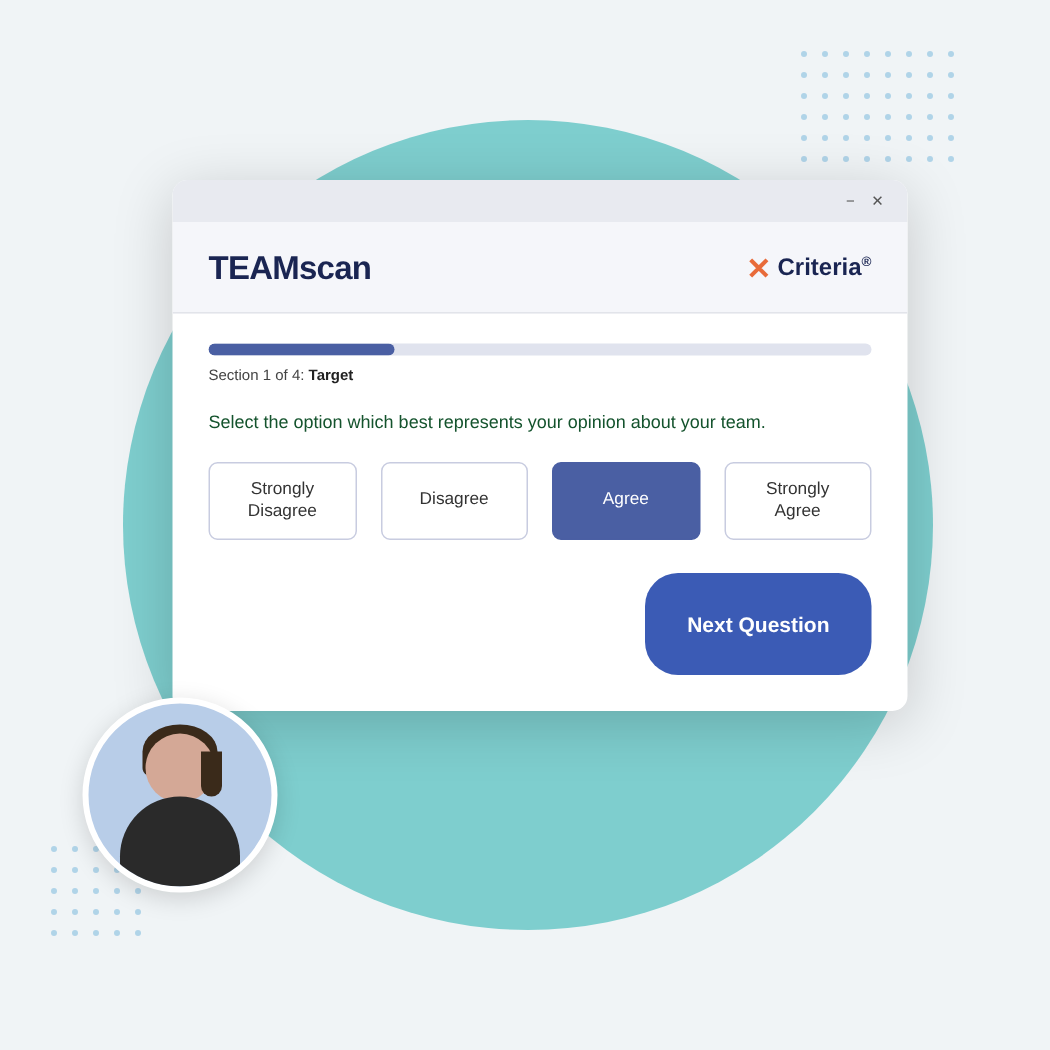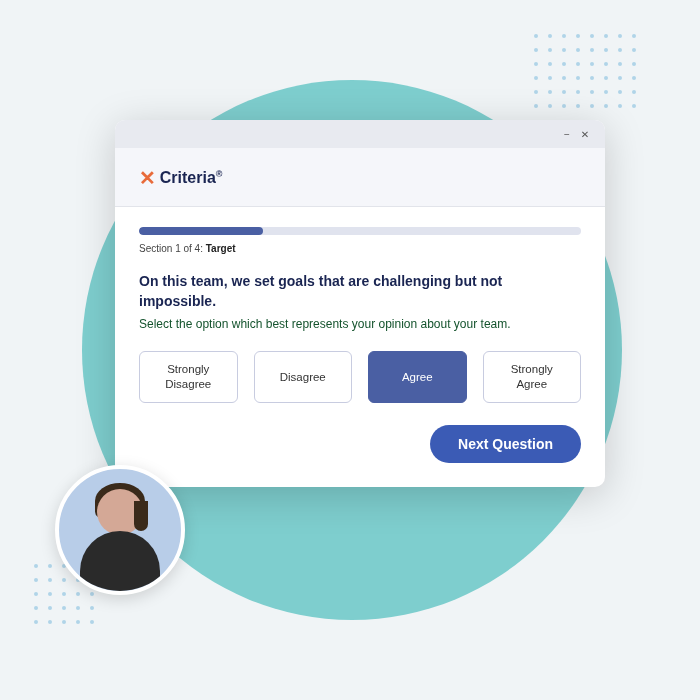--- a/index.html
+++ b/index.html
@@ -225,21 +225,21 @@
     .next-btn-row {
       display: flex;
       justify-content: flex-end;
     }
 
     .next-btn {
       background: #3b5bb5;
       color: #fff;
       border: none;
       border-radius: 22px;
-      padding: 11px 28px;
+      padding: 26px 28px;
       font-size: 14px;
       font-weight: 600;
       cursor: pointer;
     }
 
     
     .avatar-circle {
       position: absolute;
       bottom: 105px;
       left: 55px;
@@ -407,37 +407,37 @@
   </div>
 
   <div class="modal">
 
     <div class="modal-titlebar">
       <span class="titlebar-btn">−</span>
       <span class="titlebar-btn">✕</span>
     </div>
 
     <div class="modal-header">
+      <span class="modal-logo-text">TEAMscan</span>
       <div class="criteria-logo">
         <span class="criteria-x">✕</span>
         <span class="criteria-text">Criteria<sup class="criteria-reg">®</sup></span>
       </div>
     </div>
 
     <div class="modal-body">
 
       <div class="progress-bar-container">
         <div class="progress-bar-fill" style="width: 28%"></div>
       </div>
 
       <div class="section-label">
         <span>Section 1 of 4: </span><strong>Target</strong>
       </div>
 
-      <div class="question-text">On this team, we set goals that are challenging but not impossible.</div>
       <div class="question-subtext">Select the option which best represents your opinion about your team.</div>
 
       <div class="options-row">
         <button class="option-btn">Strongly<br>Disagree</button>
         <button class="option-btn">Disagree</button>
         <button class="option-btn selected">Agree</button>
         <button class="option-btn">Strongly<br>Agree</button>
       </div>
 
       <div class="next-btn-row">

